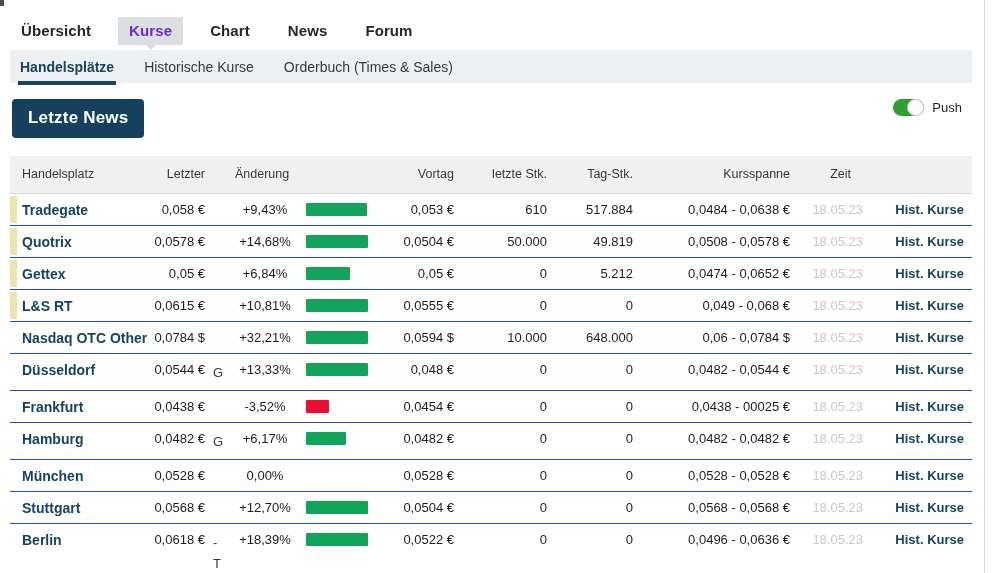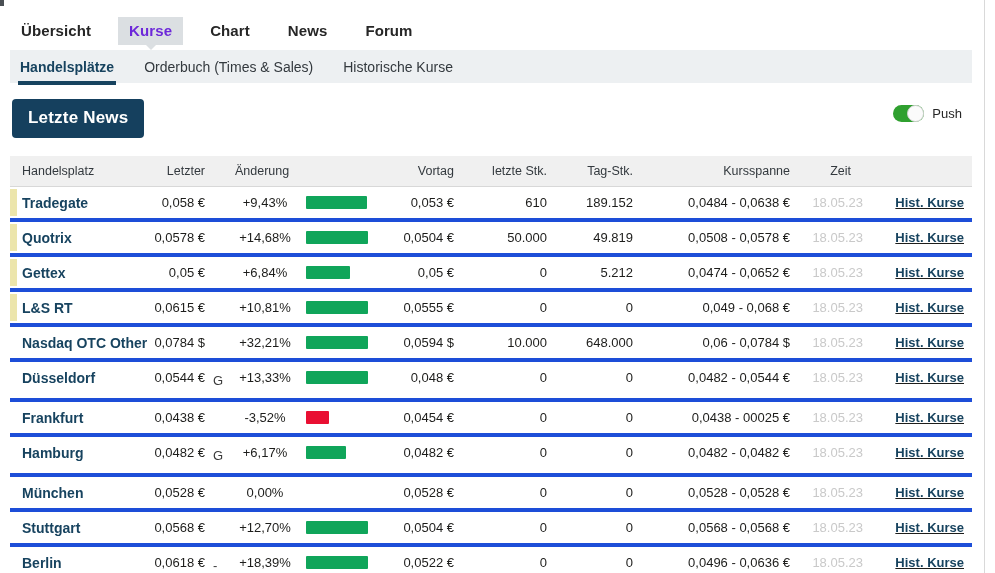--- a/index.html
+++ b/index.html
@@ -33,36 +33,36 @@
   .sub-nav .subnav-item.active::after {
     content:""; position:absolute; left:0; right:0; bottom:-2px; height:4px; background:#17435f;
   }
 
   
   .title-row { display:flex; justify-content:space-between; align-items:flex-start; margin:16px 10px 0 12px; width:962px; }
   .page-title {
     background:#15405e; color:#ffffff; font-size:17px; font-weight:700;
     padding:9px 16px 10px; border-radius:4px; letter-spacing:.2px;
   }
-  .push-wrap { display:flex; align-items:center; gap:8px; margin-top:6px; padding-right:12px; }
+  .push-wrap { display:flex; align-items:center; gap:8px; padding-right:12px; }
   .toggle { width:31px; height:17px; background:#2fa02f; border-radius:9px; position:relative; cursor:pointer; }
   .toggle .knob {
     position:absolute; right:0px; top:0px; width:17px; height:17px; background:#fbfbfb;
     border:1px solid #d2d2d2; border-radius:50%;
   }
   .push-label { font-size:13px; color:#262626; }
 
   
   .kurse-table { margin:18px 0 0 10px; width:962px; border-collapse:collapse; table-layout:fixed; }
   .kurse-table th {
     background:#f0f0f0; font-size:12.5px; font-weight:400; color:#33393e;
-    height:30px; padding:0; text-align:right; vertical-align:middle;
+    height:37px; padding:0; text-align:right; vertical-align:middle;
   }
   .kurse-table td { font-size:13px; color:#1d1d1b; padding:8px 0 7px; text-align:right; vertical-align:top; height:31px; }
-  .kurse-table tbody tr { border-bottom:4px solid #1d4ed8; }
+  .kurse-table tbody tr { border-bottom:1px solid #1d4ed8; }
   .kurse-table tbody tr:first-child { border-top:1px solid #d8d8d8; }
   .kurse-table tbody tr.row-tall td { padding-bottom:22px; }
 
   col.c-name  { width:140px; } col.c-last  { width:55px; }  col.c-suf  { width:26px; }
   col.c-chg   { width:142px; } col.c-prev  { width:81px; }  col.c-lstk { width:93px; }
   col.c-tstk  { width:86px; }  col.c-rng   { width:157px; } col.c-zeit { width:73px; }
   col.c-hist  { width:109px; }
 
   .kurse-table th.h-name { text-align:left; padding-left:12px; }
   .kurse-table th.h-chg  { text-align:left; padding-left:4px; }
@@ -71,41 +71,41 @@
   td.cell-name { text-align:left; padding-left:12px; position:relative; }
   .venue-link { color:#17435f; font-weight:700; font-size:14px; text-decoration:none; cursor:pointer; }
   .row-marker { position:absolute; left:0; top:2px; width:7px; height:27px; background:#ece5ab; }
   td.cell-suffix { text-align:left; padding-left:8px; font-size:13px; color:#3a3a3a; }
   td.cell-suffix .suffix-txt { display:inline-block; max-width:13px; white-space:normal; line-height:21px; }
   td.cell-change { text-align:left; }
   .change-wrap { display:flex; align-items:center; }
   .change-pct { display:inline-block; width:68px; text-align:center; }
   .change-bar { display:inline-block; height:13px; margin-left:7px; border-radius:1px; }
   td.cell-zeit { color:#c9c9c9; }
-  td.cell-hist { padding-right:8px;text-decoration:underline; }
+  td.cell-hist { padding-right:8px; }
   .hist-link { color:#17435f; font-weight:700; font-size:13px; text-decoration:none; cursor:pointer; }
 </style>
 </head>
 <body>
 
 <div class="corner-artifact"></div>
 <div class="right-edge-line"></div>
 
 <nav class="main-nav" id="main-nav">
     <div class="nav-item">Übersicht</div>
     <div class="nav-item active">Kurse</div>
     <div class="nav-item">Chart</div>
     <div class="nav-item">News</div>
     <div class="nav-item">Forum</div>
   </nav>
 
 <nav class="sub-nav" id="sub-nav">
     <div class="subnav-item active">Handelsplätze</div>
+    <div class="subnav-item">Historische Kurse</div>
     <div class="subnav-item">Orderbuch (Times &amp; Sales)</div>
-    <div class="subnav-item">Historische Kurse</div>
   </nav>
 
 <div class="title-row">
   <div class="page-title">Letzte News</div>
   <div class="push-wrap">
     <div class="toggle">
       <div class="knob"></div>
     </div>
     <span class="push-label">Push</span>
   </div>
@@ -144,21 +144,21 @@
         <td class="cell-last">0,058 €</td>
         <td class="cell-suffix"></td>
         <td class="cell-change">
           <div class="change-wrap">
             <span class="change-pct">+9,43%</span>
             <span class="change-bar" style="width: 61px; background: rgb(16, 165, 90);"></span>
           </div>
         </td>
         <td class="cell-prev">0,053 €</td>
         <td class="cell-lstk">610</td>
-        <td class="cell-tstk">189.152</td>
+        <td class="cell-tstk">517.884</td>
         <td class="cell-range">0,0484 - 0,0638 €</td>
         <td class="cell-zeit">18.05.23</td>
         <td class="cell-hist"><a class="hist-link">Hist. Kurse</a></td>
       </tr>
       <tr>
         <td class="cell-name"><span class="row-marker"></span><a class="venue-link">Quotrix</a></td>
         <td class="cell-last">0,0578 €</td>
         <td class="cell-suffix"></td>
         <td class="cell-change">
           <div class="change-wrap">

